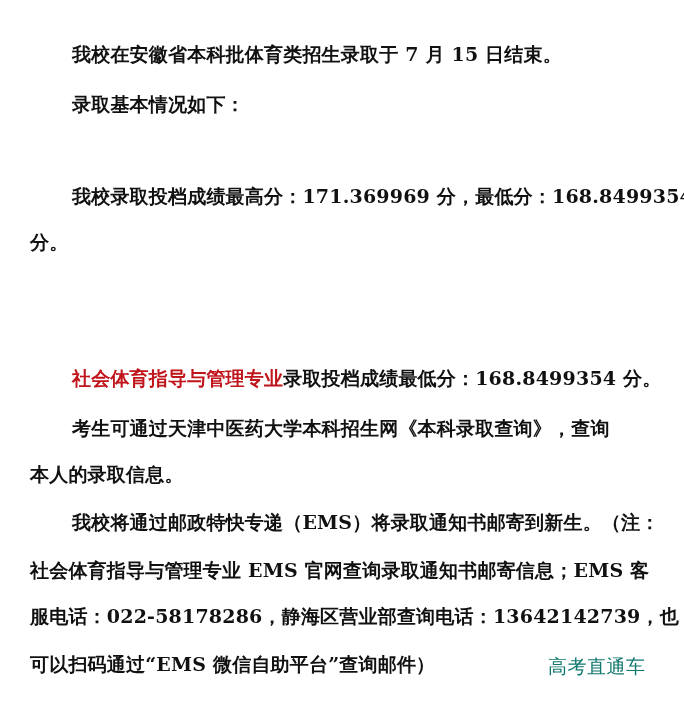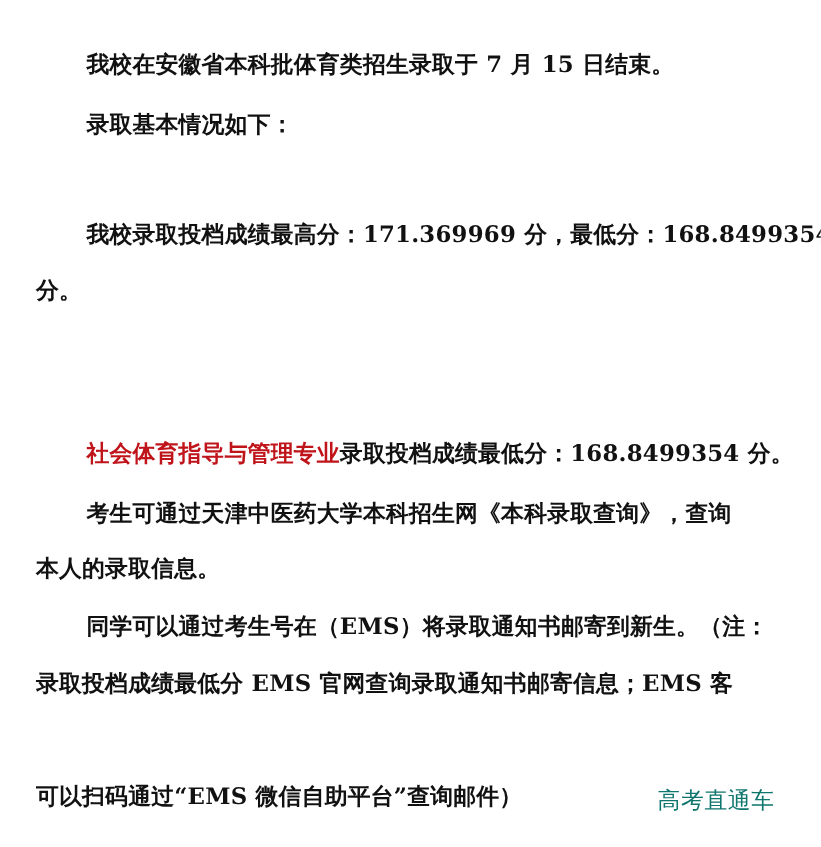--- a/index.html
+++ b/index.html
@@ -56,19 +56,20 @@
   <div class="line" style="left:72px; top:184px;">我校录取投档成绩最高分：171.369969 分，最低分：168.8499354</div>
   <div class="line" style="left:30px; top:230px;">分。</div>
 
   <div class="line" style="left:72px; top:322px;margin-top:44px;">
     <span class="red">社会体育指导与管理专业</span><span>录取投档成绩最低分：168.8499354 分。</span>
   </div>
 
   <div class="line" style="left:72px; top:416px;">考生可通过天津中医药大学本科招生网《本科录取查询》，查询</div>
   <div class="line" style="left:30px; top:462px;">本人的录取信息。</div>
 
-  <div class="line" style="left:72px; top:510px;">同学可以通过考生号在（EMS）将录取通知书邮寄到新生。（注：</div>
-  <div class="line" style="left:30px; top:558px;">录取投档成绩最低分 EMS  官网查询录取通知书邮寄信息；EMS 客</div>
+  <div class="line" style="left:72px; top:510px;">我校将通过邮政特快专递（EMS）将录取通知书邮寄到新生。（注：</div>
+  <div class="line" style="left:30px; top:558px;">社会体育指导与管理专业 EMS  官网查询录取通知书邮寄信息；EMS 客</div>
+  <div class="line" style="left:30px; top:604px;">服电话：022-58178286，静海区营业部查询电话：13642142739，也</div>
   <div class="line" style="left:30px; top:652px;">可以扫码通过“EMS  微信自助平台”查询邮件）</div>
 
   <div class="watermark">高考直通车</div>
 
 </div>
 
 </body></html>

